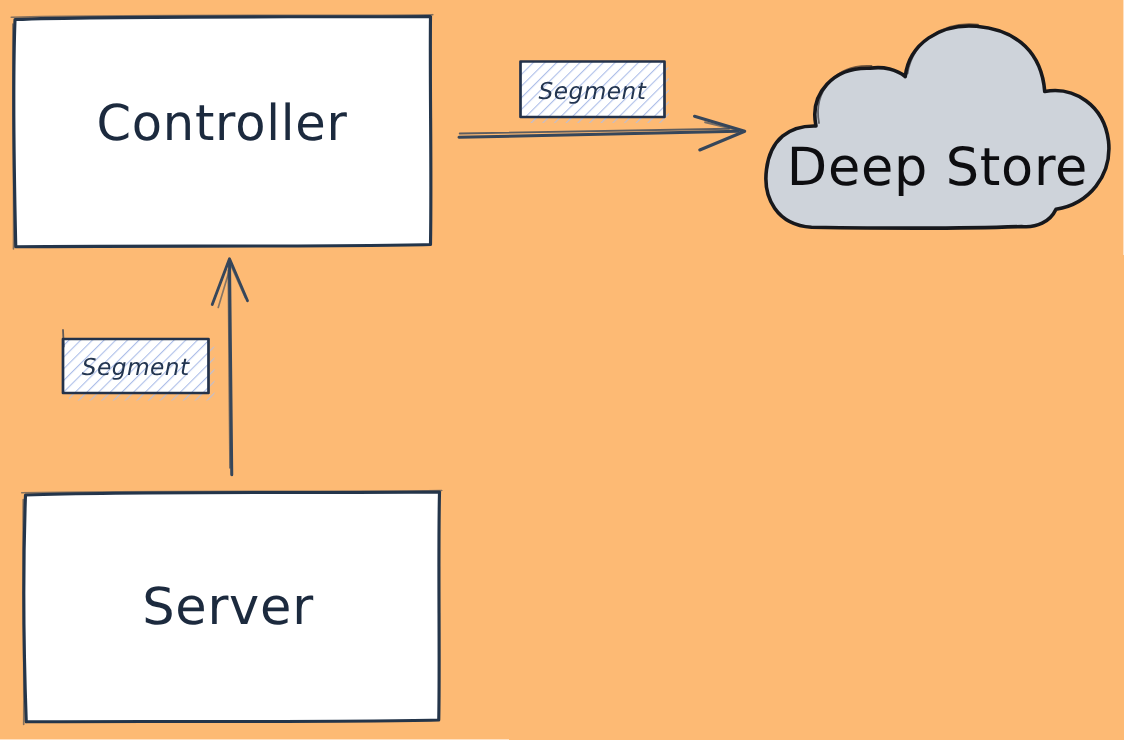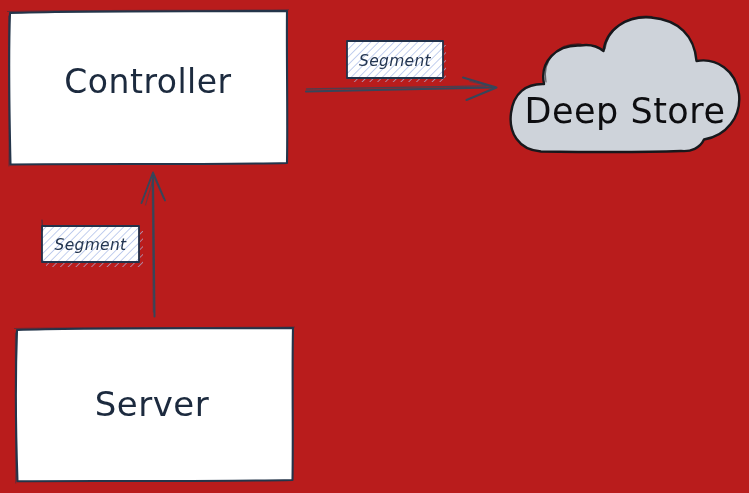--- a/index.html
+++ b/index.html
@@ -4,21 +4,21 @@
 <style>
   html, body {
     margin: 0;
     padding: 0;
     background: #ffffff;
   }
   .stage {
     position: relative;
     width: 749px;
     height: 493px;
-    background: #b91c1c;
+    background: #fdba74;
     overflow: hidden;
   }
   svg.diagram {
     display: block;
     width: 749px;
     height: 493px;
   }
   .hand {
     font-family: "DejaVu Sans", sans-serif;
   }

